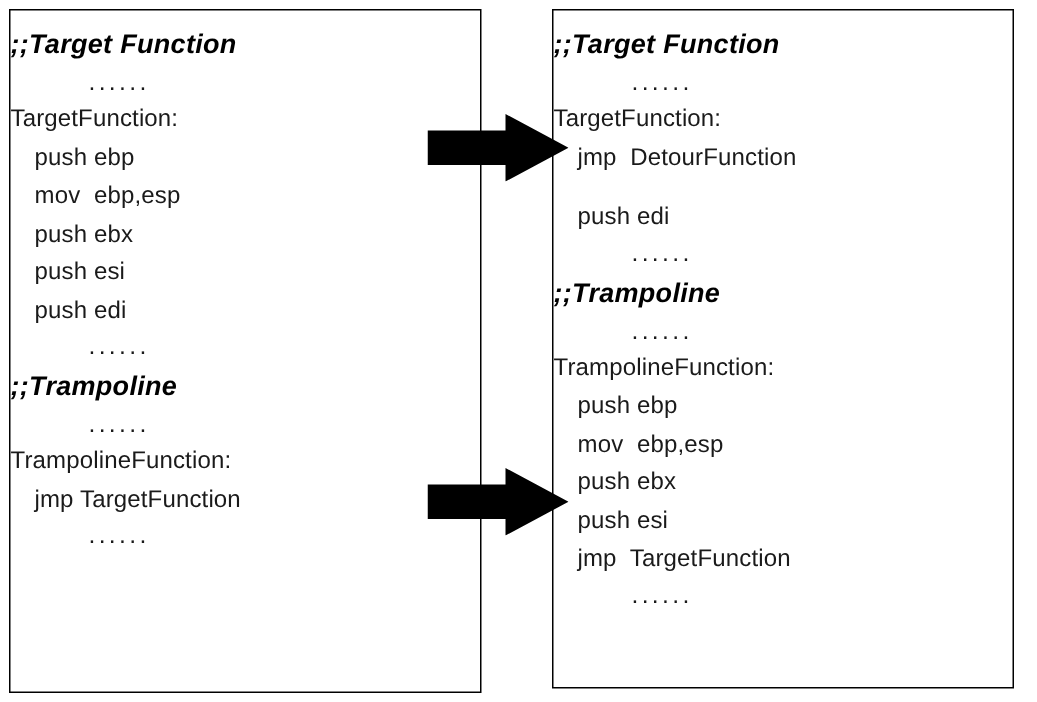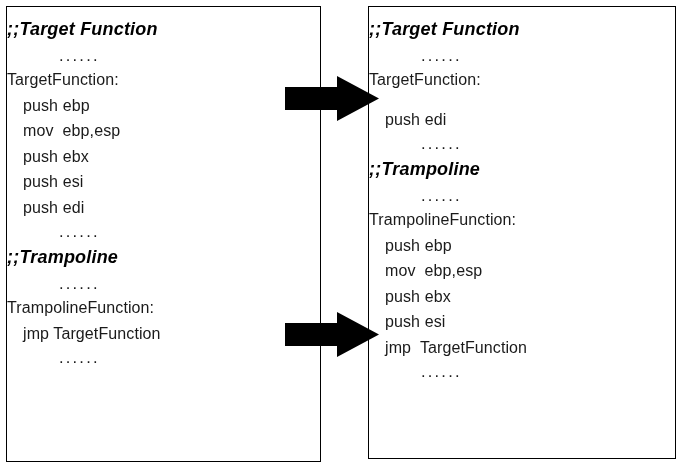--- a/index.html
+++ b/index.html
@@ -92,20 +92,21 @@
         <div class="line indent1">jmp TargetFunction</div>
         <div class="line dots">......</div>
       </div>
   </div>
 
   <div class="panel" id="panel-right">
     <div class="code-block">
         <div class="line heading">;;Target Function</div>
         <div class="line dots">......</div>
         <div class="line">TargetFunction:</div>
+        <div class="line indent1">jmp  DetourFunction</div>
         <div class="line blank"></div>
         <div class="line indent1">push edi</div>
         <div class="line dots">......</div>
         <div class="line heading">;;Trampoline</div>
         <div class="line dots">......</div>
         <div class="line">TrampolineFunction:</div>
         <div class="line indent1">push ebp</div>
         <div class="line indent1">mov  ebp,esp</div>
         <div class="line indent1">push ebx</div>
         <div class="line indent1">push esi</div>

